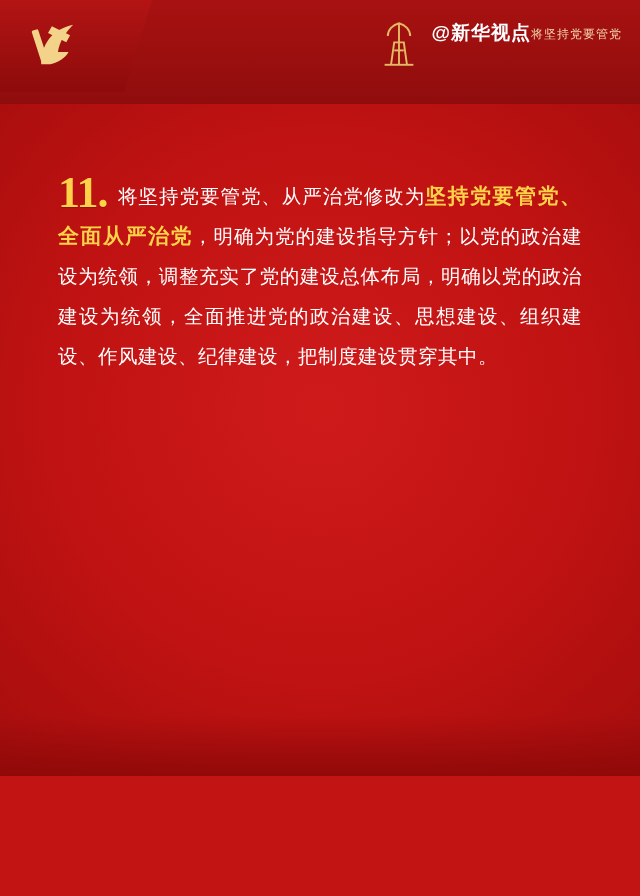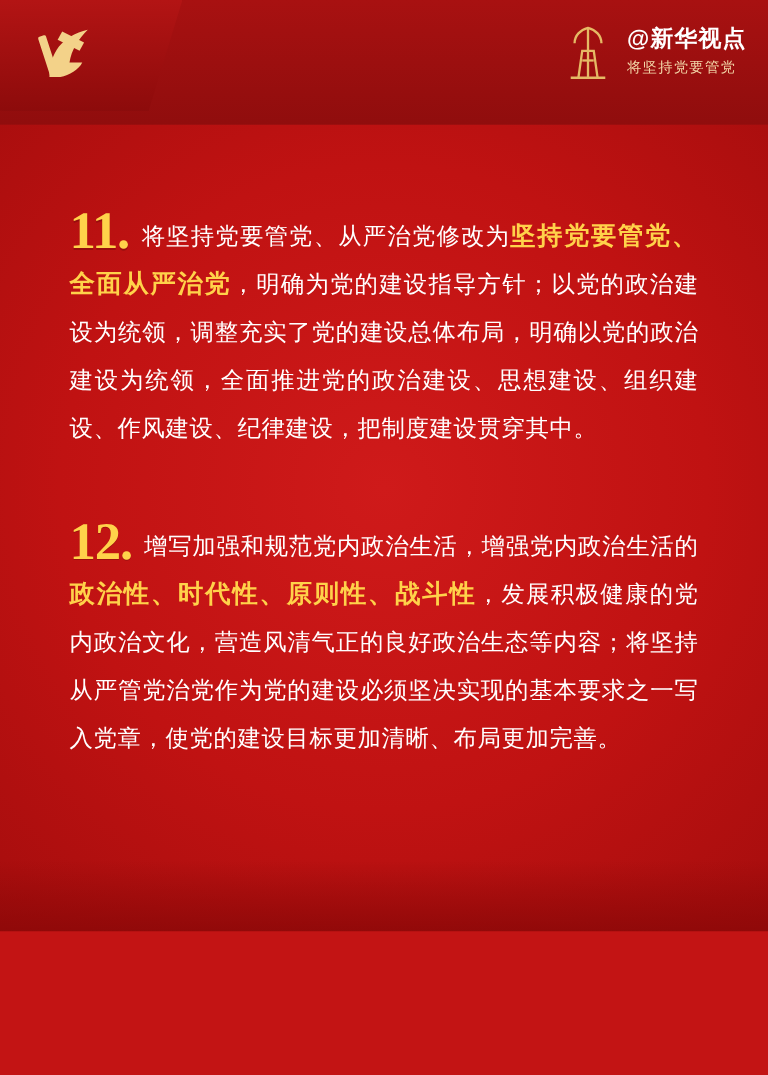--- a/index.html
+++ b/index.html
@@ -56,21 +56,20 @@
     gap: 8px;
   }
   .brand-mark {
     width: 48px;
     height: 52px;
     color: #e9c46a;
     opacity: 0.95;
   }
   .brand-text {
     display: flex;
-    flex-direction: column;
     justify-content: center;
     padding-top: 4px;
   }
   .brand-title {
     color: #ffffff;
     font-size: 19px;
     font-weight: bold;
     letter-spacing: 1px;
     line-height: 1.15;
     white-space: nowrap;
@@ -172,22 +171,17 @@
   </div>
 
   <div class="content">
 
     <div class="block block-1">
       <p class="para">
         <span class="num">11.</span><span>将坚持党要管党、从严治党修改为</span><span class="hl">坚持党要管党、全面从严治党</span><span>，明确为党的建设指导方针；以党的政治建设为统领，调整充实了党的建设总体布局，明确以党的政治建设为统领，全面推进党的政治建设、思想建设、组织建设、作风建设、纪律建设，把制度建设贯穿其中。</span>
       </p>
     </div>
 
-    <div class="block block-2">
-      <p class="para">
-        <span class="num">12.</span><span>增写加强和规范党内政治生活，增强党内政治生活的</span><span class="hl"> 政治性、时代性、原则性、战斗性</span><span>，发展积极健康的党内政治文化，营造风清气正的良好政治生态等内容；将坚持从严管党治党作为党的建设必须坚决实现的基本要求之一写入党章，使党的建设目标更加清晰、布局更加完善。</span>
-      </p>
-    </div>
 
     <div class="bottom-fade"></div>
   </div>
 
 </div>
 
 </body></html>

